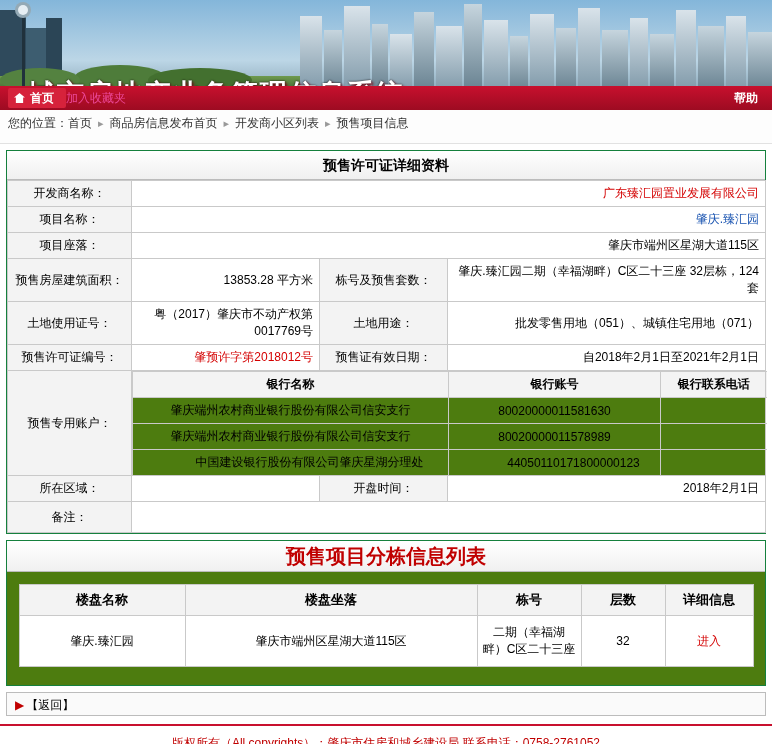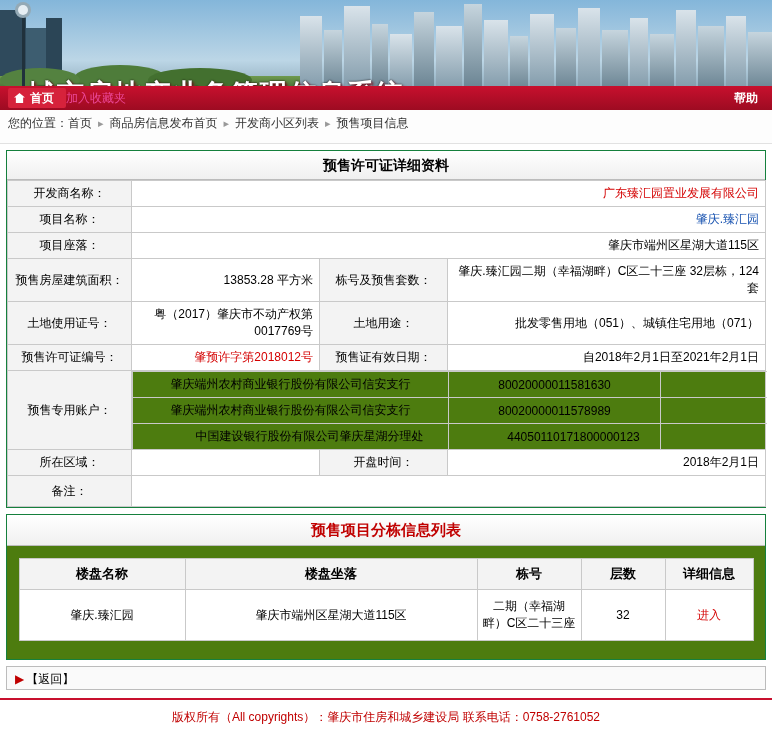--- a/index.html
+++ b/index.html
@@ -137,21 +137,21 @@
     line-height: 28px;
     text-align: center;
     font-size: 14px;
     font-weight: bold;
     background: linear-gradient(180deg,#ffffff 0%, #f0f0f0 100%);
     border-bottom: 1px solid #bcbcbc;
     color: #000;
   }
   .panel-head.red {
     color: #c00000;
-    font-size: 15px;
+    font-size: 20px;
     height: 30px;
     line-height: 30px;
   }
 
   table.grid {
     width: 100%;
     border-collapse: collapse;
     table-layout: fixed;
   }
   table.grid td, table.grid th {
@@ -380,20 +380,25 @@
         <td class="lab">预售专用账户：</td>
         <td class="nested-wrap" colspan="3">
           <table class="bank-table">
             <colgroup>
               <col style="width:316px">
               <col style="width:212px">
               <col style="width:106px">
             </colgroup>
             <tbody>
               <tr>
+                <th>银行名称</th>
+                <th>银行账号</th>
+                <th style="border-right:none;">银行联系电话</th>
+              </tr>
+              <tr>
                 <td>肇庆端州农村商业银行股份有限公司信安支行</td>
                 <td>80020000011581630</td>
                 <td style="border-right:none;"></td>
               </tr>
               <tr>
                 <td>肇庆端州农村商业银行股份有限公司信安支行</td>
                 <td>80020000011578989</td>
                 <td style="border-right:none;"></td>
               </tr>
               <tr>

